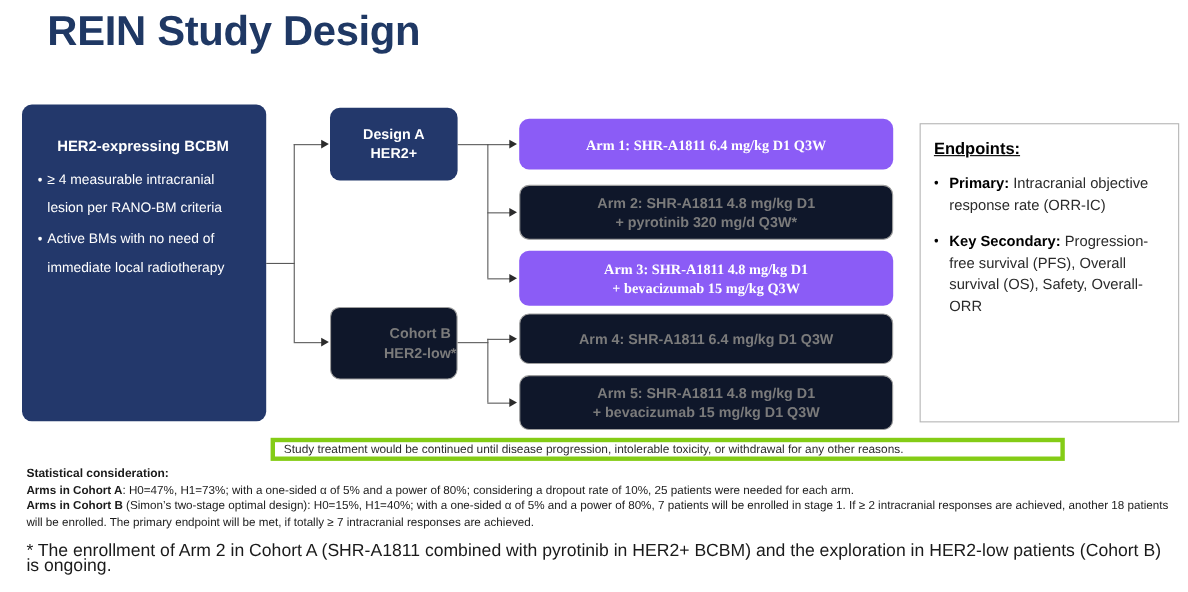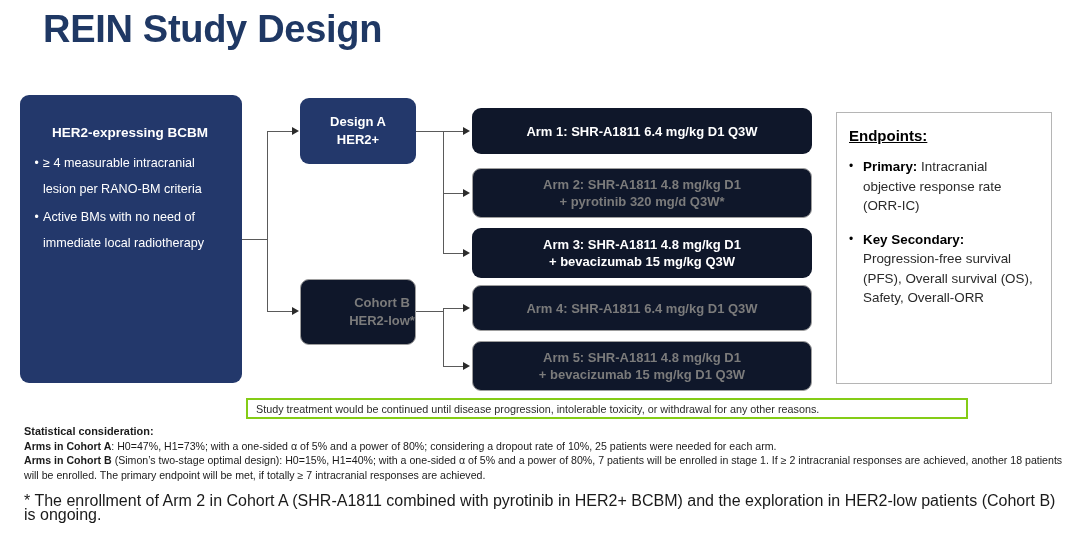--- a/index.html
+++ b/index.html
@@ -35,23 +35,24 @@
     flex-direction: column;
     justify-content: center;
     border-radius: 9px;
   }
   .box-navy {
     background: #23386B;
     color: #ffffff;
     border: none;
   }
   .box-red {
-    background: #0f172a;
+    background: #8b5cf6;
     color: #ffffff;
     border: none;
+    font-family: Liberation Serif, serif;
   }
   .box-white {
     background: #0f172a;
     color: #7B7B7B;
     border: 1.4px solid #9E9E9E;
   }
 
   
   #eligibility-box {
     left: 20px;
@@ -136,21 +137,21 @@
     border-top: 4.5px solid transparent;
     border-bottom: 4.5px solid transparent;
     border-left: 7px solid #2b2b2b;
   }
 
   
   #endpoints-panel {
     position: absolute;
     left: 836px;
     top: 112px;
-    width: 216px;
+    width: 236px;
     height: 272px;
     box-sizing: border-box;
     background: #ffffff;
     border: 1.2px solid #B5B5B5;
     padding: 14px 10px 10px 12px;
   }
   #endpoints-heading {
     font-size: 15px;
     font-weight: bold;
     text-decoration: underline;
@@ -180,21 +181,21 @@
 
   
   #treatment-note {
     position: absolute;
     left: 246px;
     top: 398px;
     width: 722px;
     height: 21px;
     box-sizing: border-box;
     background: #ffffff;
-    border: 2px solid #84cc16;
+    border: 4px solid #84cc16;
     display: flex;
     align-items: center;
     padding-left: 8px;
     font-size: 10.8px;
     color: #2b2b2b;
   }
 
   
   #footnotes {
     position: absolute;

